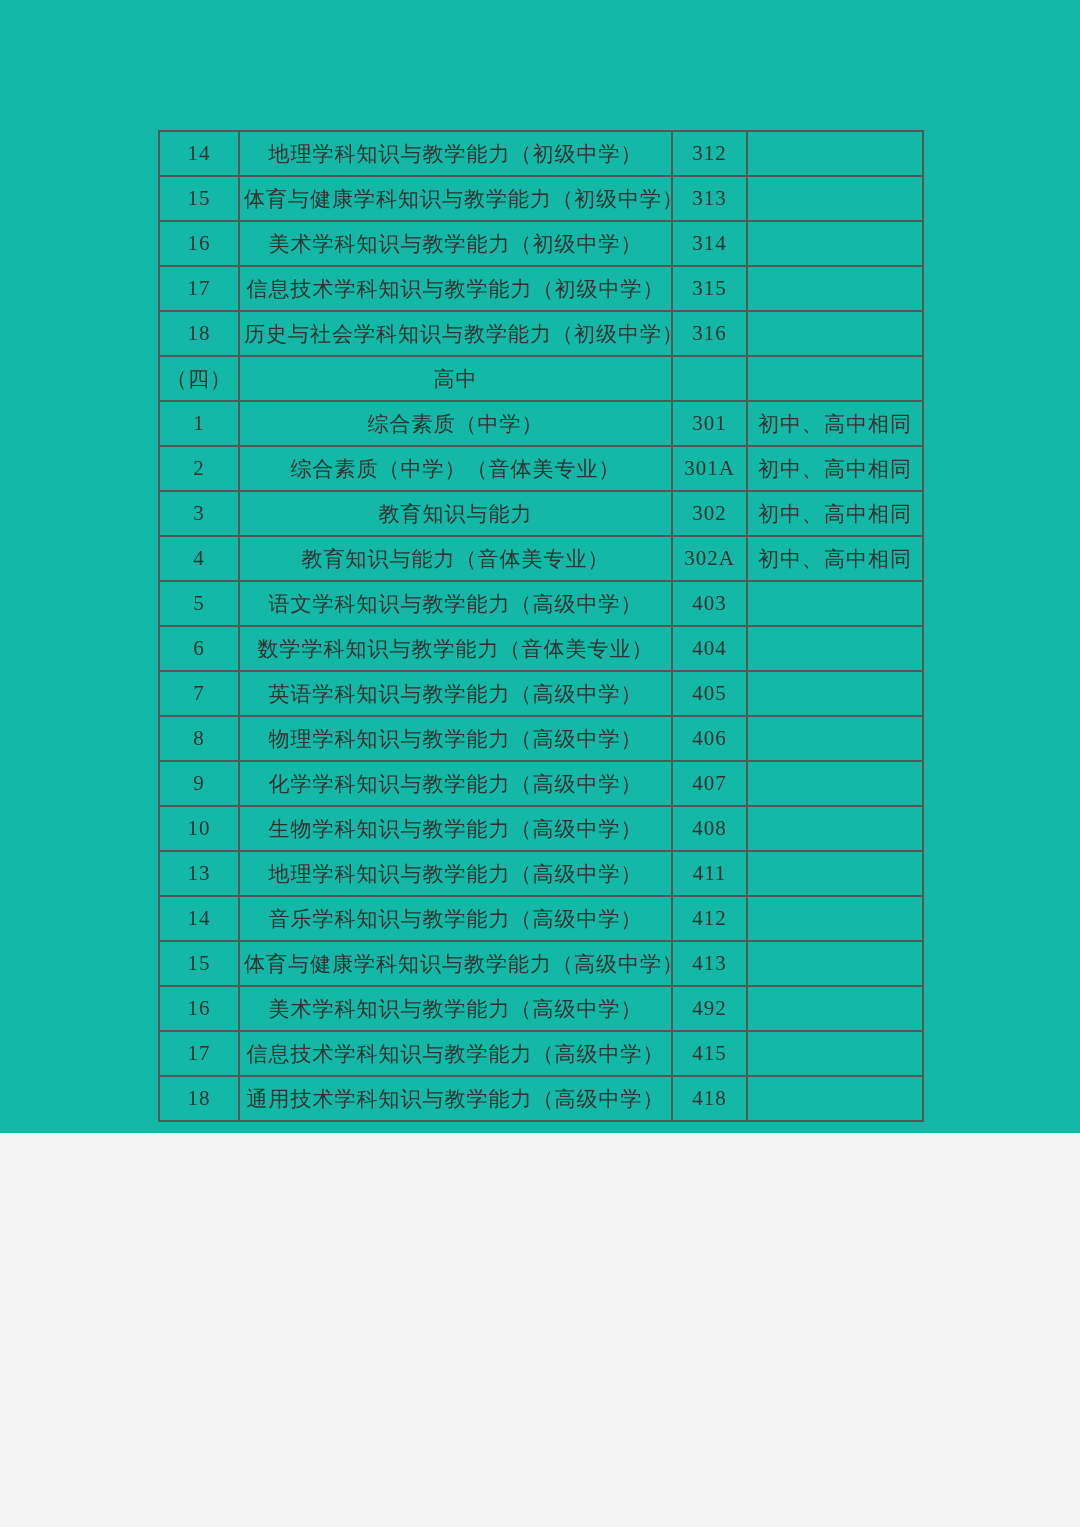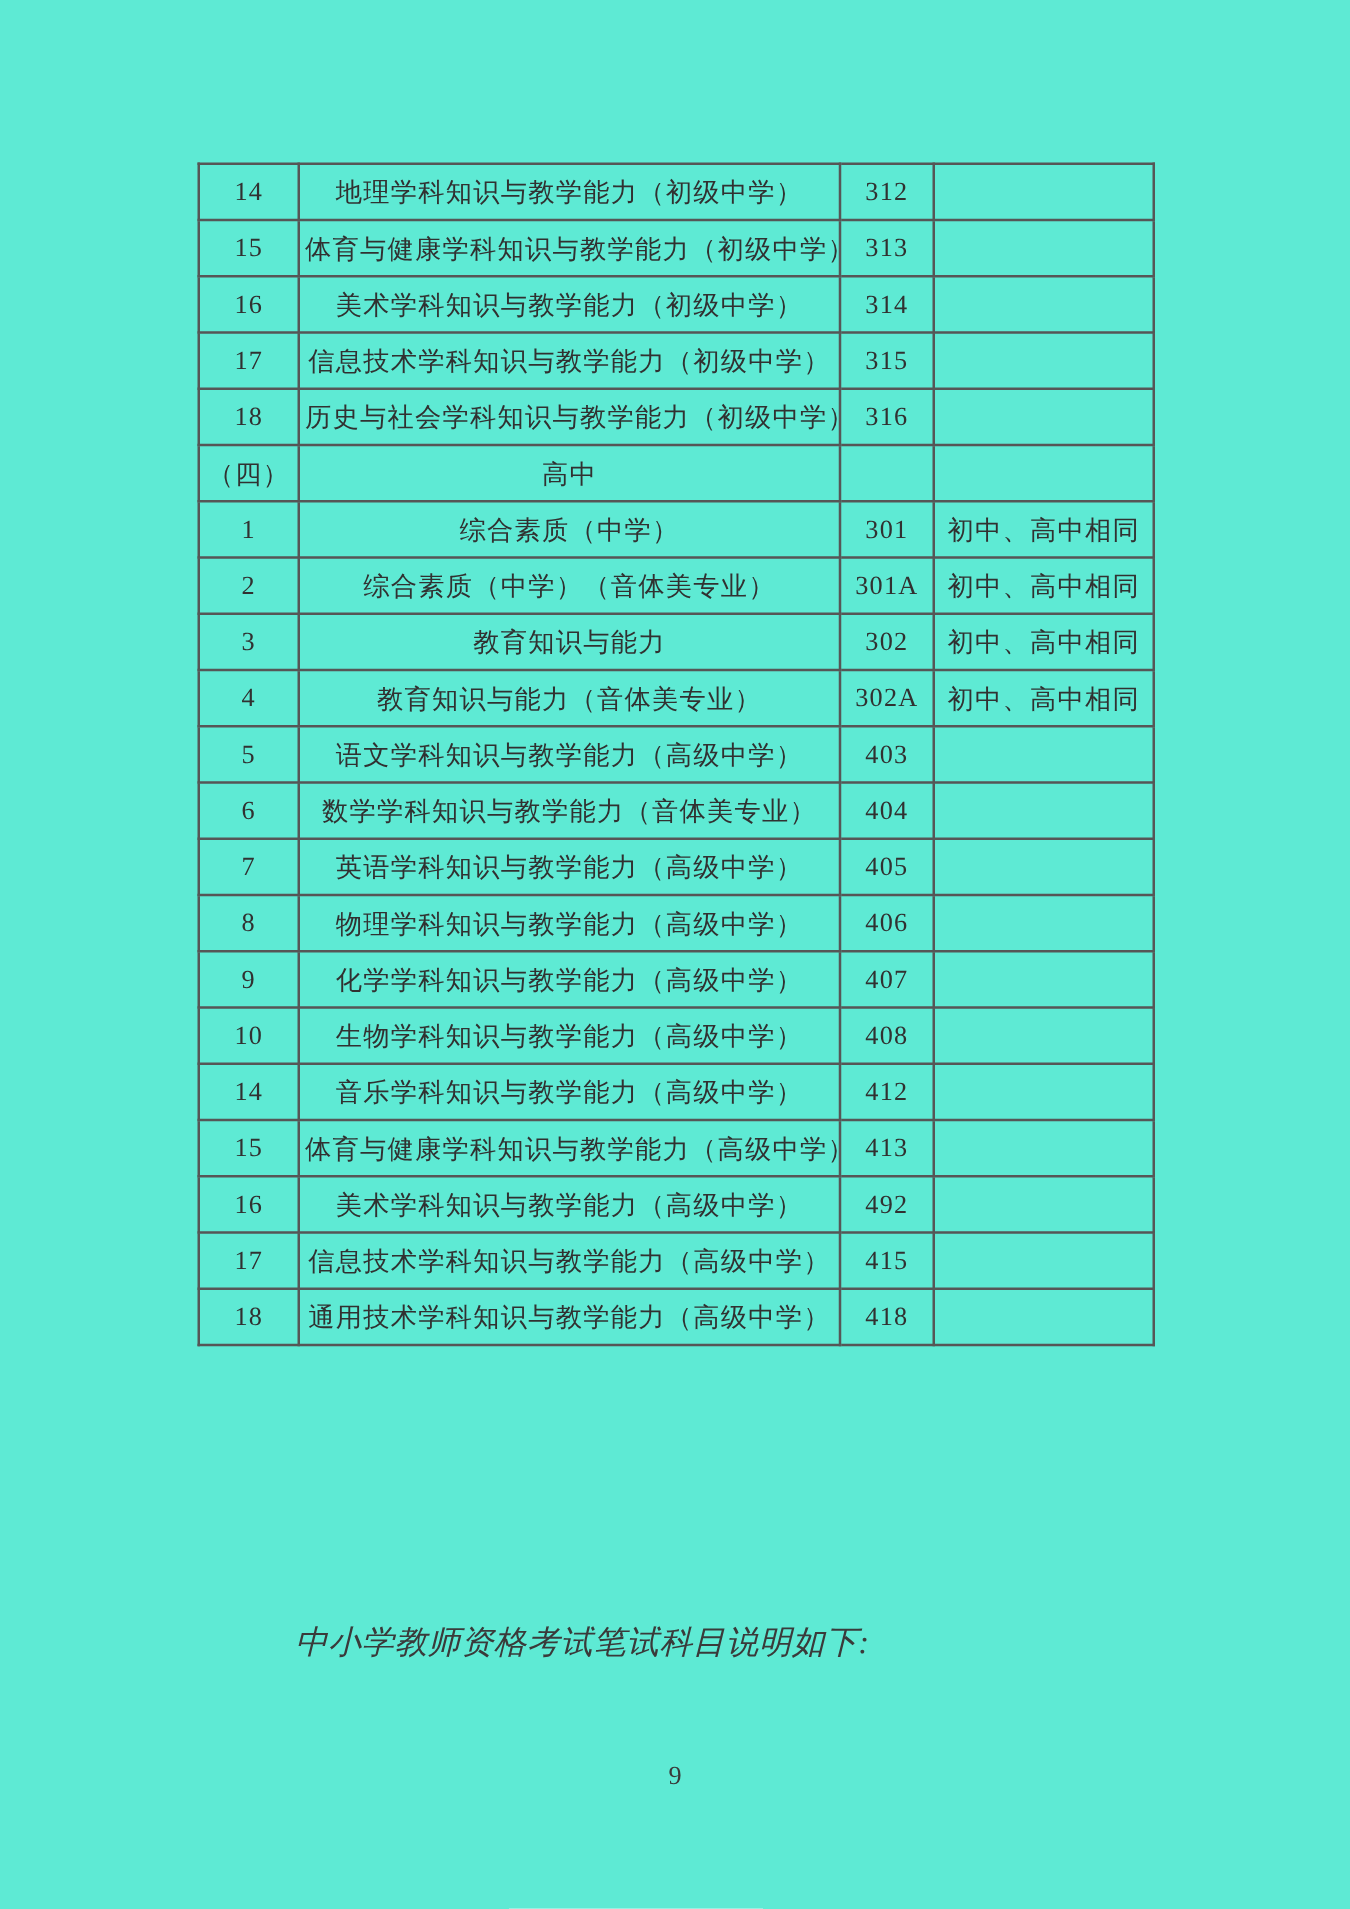--- a/index.html
+++ b/index.html
@@ -1,22 +1,22 @@
 <!DOCTYPE html>
 <html><head>
 <meta charset="utf-8">
 <style>
   * { margin: 0; padding: 0; box-sizing: border-box; }
   html, body { background: #f4f4f4; }
   .page {
     position: relative;
     width: 1080px;
-    height: 1527px;
+    height: 1133px;
     margin: 0 auto;
-    background: #5eead4;
+    background: #14b8a6;
     font-family: "Liberation Serif", "DejaVu Serif", serif;
     color: #303030;
     overflow: hidden;
   }
   table.subjects {
     position: absolute;
     left: 158px;
     top: 130px;
     width: 764px;
     border-collapse: collapse;
@@ -158,20 +158,26 @@
       <td class="col-code">407</td>
       <td class="col-remark"></td>
     </tr>
         <tr>
       <td class="col-no">10</td>
       <td class="col-subject">生物学科知识与教学能力（高级中学）</td>
       <td class="col-code">408</td>
       <td class="col-remark"></td>
     </tr>
         <tr>
+      <td class="col-no">13</td>
+      <td class="col-subject">地理学科知识与教学能力（高级中学）</td>
+      <td class="col-code">411</td>
+      <td class="col-remark"></td>
+    </tr>
+        <tr>
       <td class="col-no">14</td>
       <td class="col-subject">音乐学科知识与教学能力（高级中学）</td>
       <td class="col-code">412</td>
       <td class="col-remark"></td>
     </tr>
         <tr>
       <td class="col-no">15</td>
       <td class="col-subject">体育与健康学科知识与教学能力（高级中学）</td>
       <td class="col-code">413</td>
       <td class="col-remark"></td>

